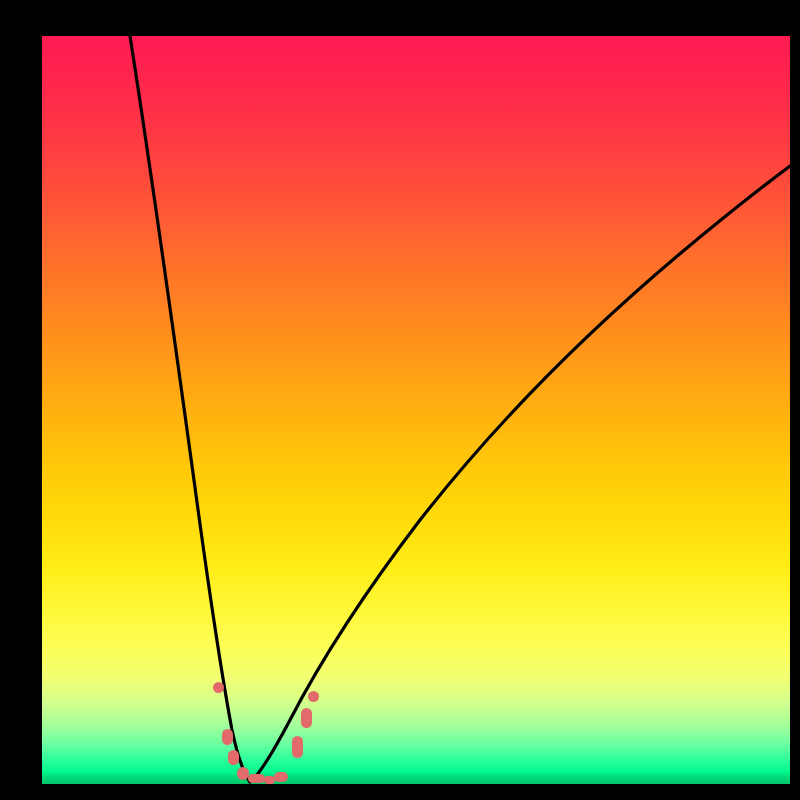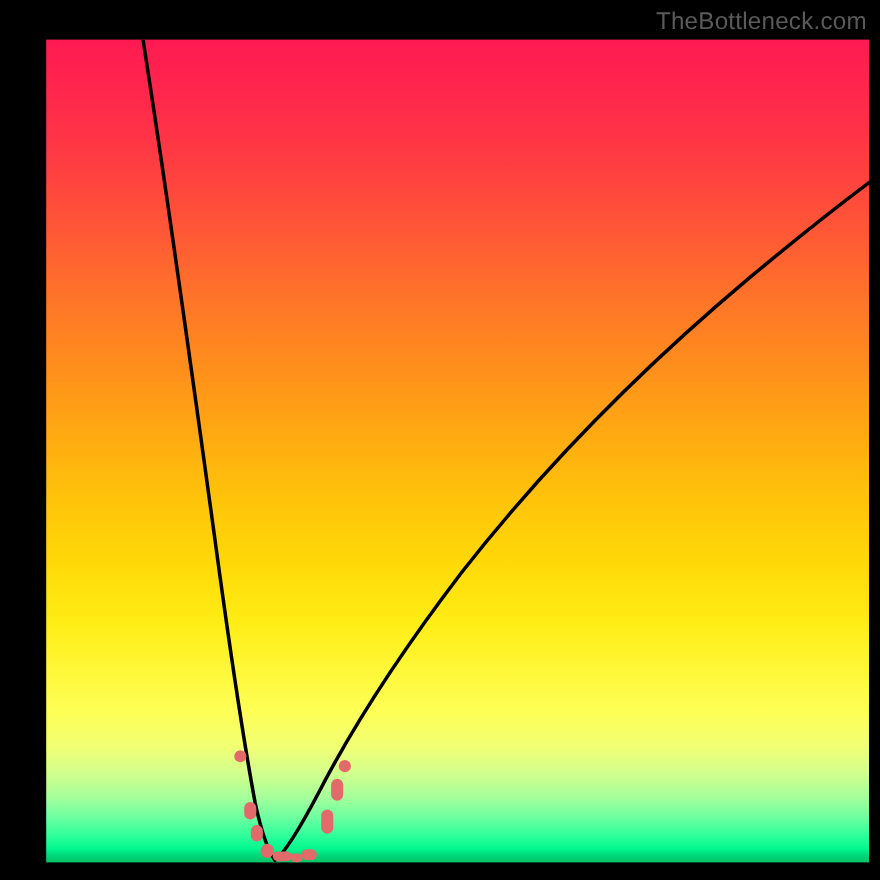--- a/index.html
+++ b/index.html
@@ -69,21 +69,20 @@
     font-size: 22px;
     font-weight: 400;
     letter-spacing: 0.2px;
   }
 </style>
 </head>
 <body>
 
 <div class="outer">
 
-  <div class="watermark">TheBottleneck.com</div>
 
   <div class="plot">
 
     <svg class="curve" viewBox="0 0 748 748" preserveAspectRatio="none">
       <path d="M 88 0
            C 110 140, 135 320, 158 488
            C 168 560, 178 630, 190 694
            C 196 722, 202 738, 208 746" fill="none" stroke="#000" stroke-width="3.2" stroke-linecap="round"></path>
       <path d="M 208 746
            C 216 740, 228 722, 248 684

